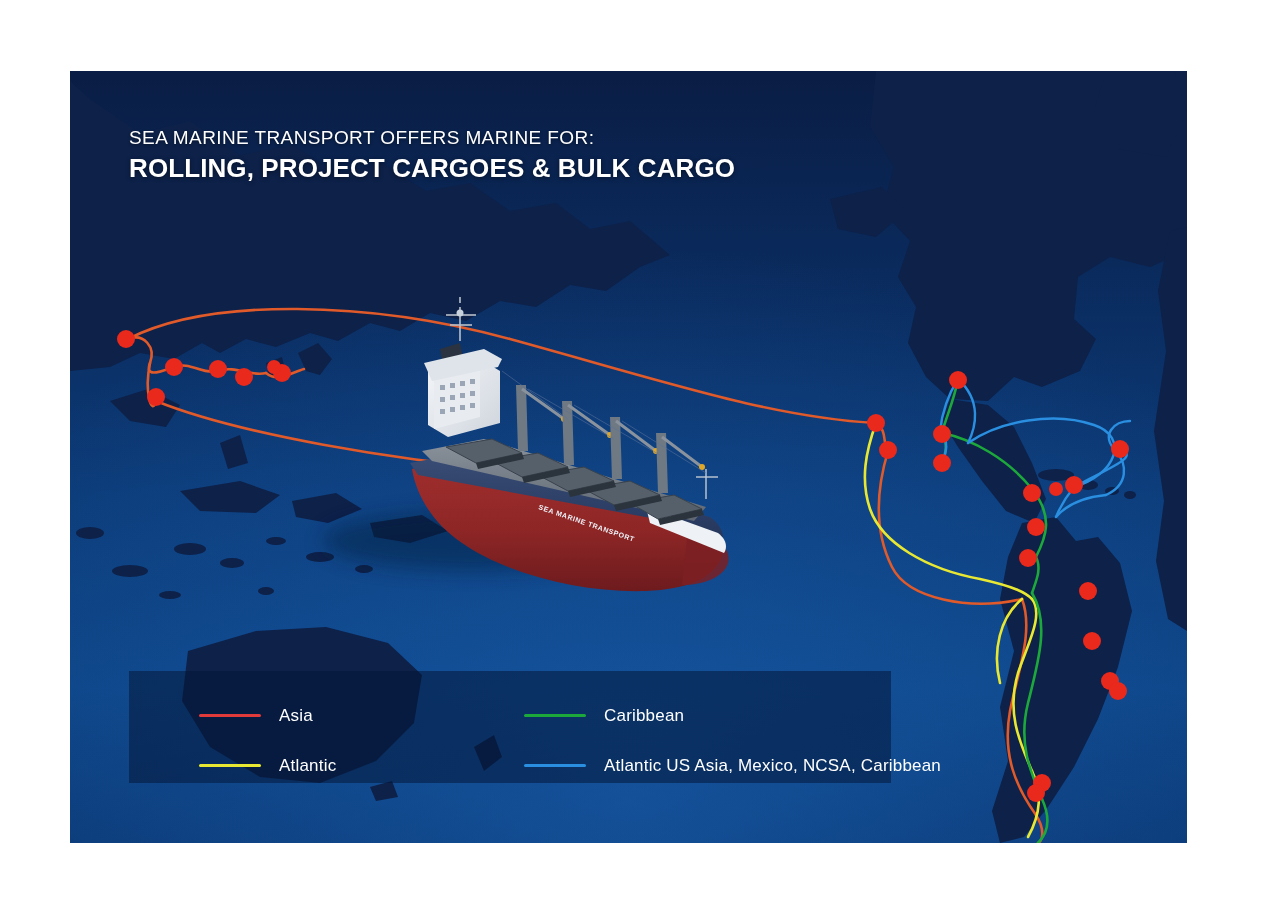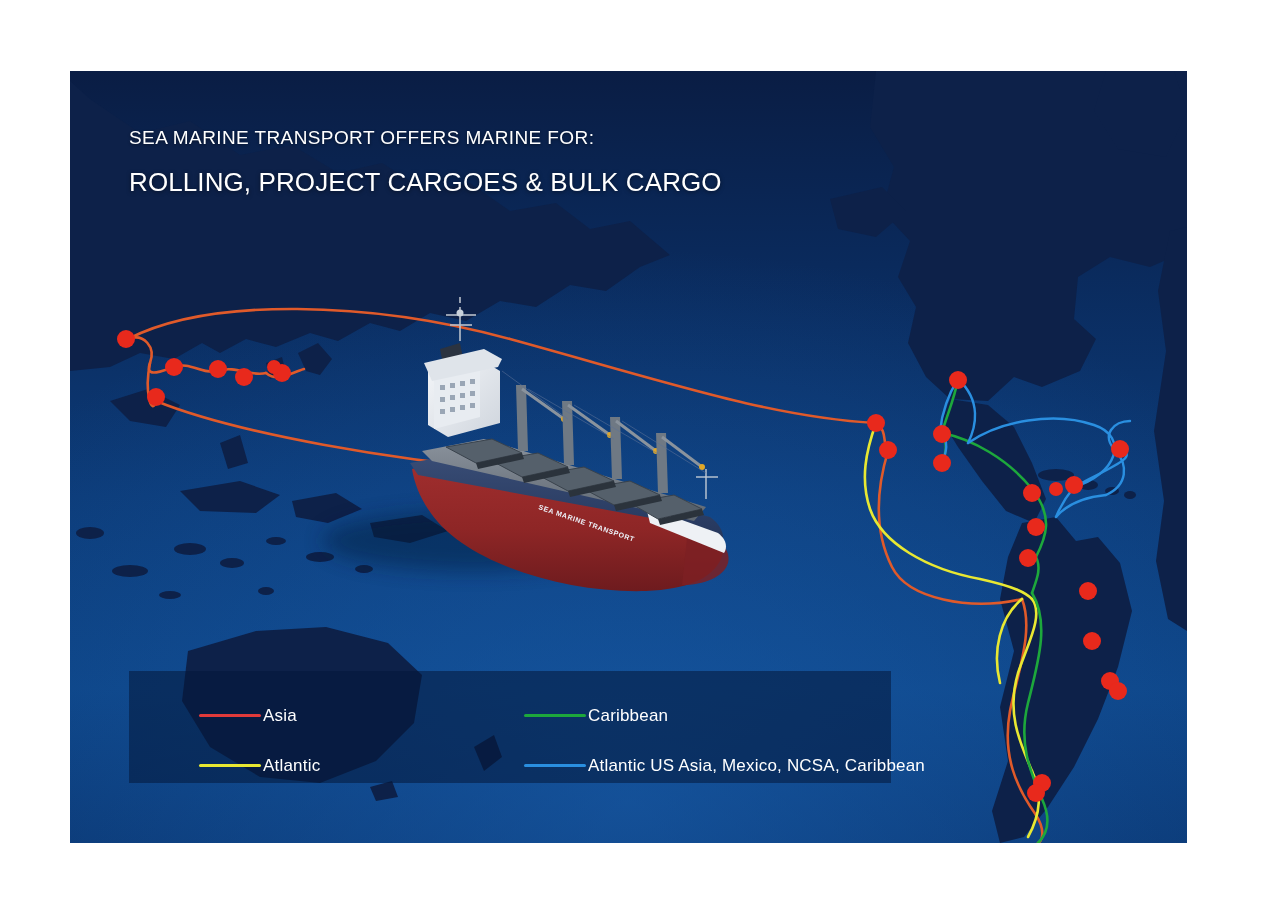--- a/index.html
+++ b/index.html
@@ -22,42 +22,42 @@
   .map-svg{position:absolute;left:0;top:0;width:1117px;height:772px;display:block;}
 
   
   .titles{position:absolute;left:59px;top:56px;z-index:6;}
   .subtitle{
     color:#fff;font-size:19px;letter-spacing:.4px;font-weight:400;
     line-height:1.2;white-space:nowrap;
     text-shadow:0 1px 3px rgba(0,0,0,.45);
   }
   .headline{
-    color:#fff;font-size:26px;font-weight:400;letter-spacing:.1px;
-    line-height:1.25;margin-top:16px;white-space:nowrap;
+    color:#fff;font-size:26px;font-weight:700;letter-spacing:.1px;
+    line-height:1.25;margin-top:2px;white-space:nowrap;
     text-shadow:0 1px 4px rgba(0,0,0,.5);
   }
 
   
   .legend{
     position:absolute;left:59px;top:600px;width:762px;height:112px;
     background:rgba(3,24,58,.55);
     z-index:6;
   }
   .legend-grid{
     position:absolute;left:0;top:0;width:100%;height:100%;
     display:grid;
     grid-template-columns:325px auto;
     grid-template-rows:repeat(2,1fr);
     align-content:center;
     padding:26px 0 0 70px;
     box-sizing:border-box;
     row-gap:14px;
   }
-  .legend-item{display:flex;align-items:center;gap:2px;}
+  .legend-item{display:flex;align-items:center;gap:18px;}
   .legend-swatch{
     display:block;width:62px;height:3px;border-radius:2px;flex:0 0 auto;
   }
   .legend-label{
     color:#fff;font-size:17px;font-weight:400;letter-spacing:.2px;
     white-space:nowrap;line-height:1;
   }
 
   
   .ship-wrap{position:absolute;left:318px;top:222px;width:430px;height:340px;z-index:4;}

